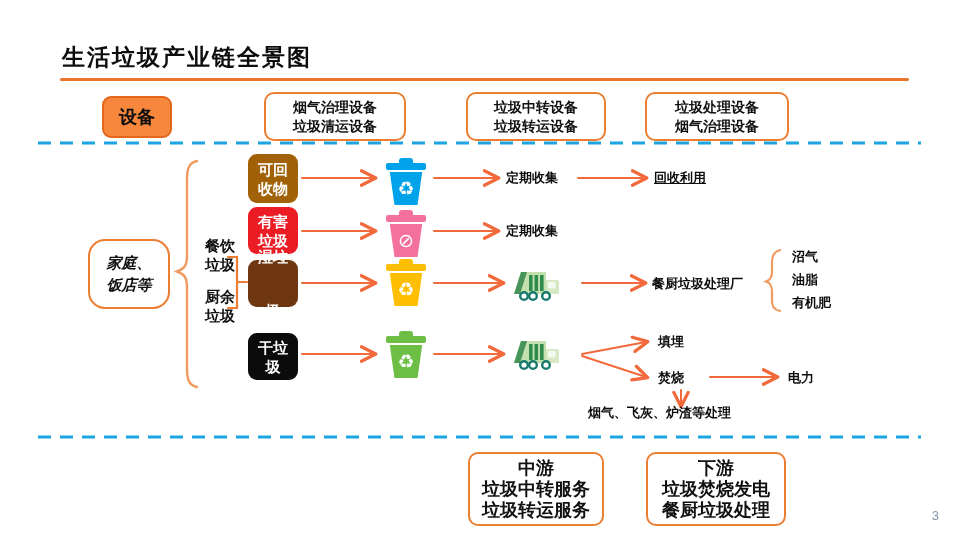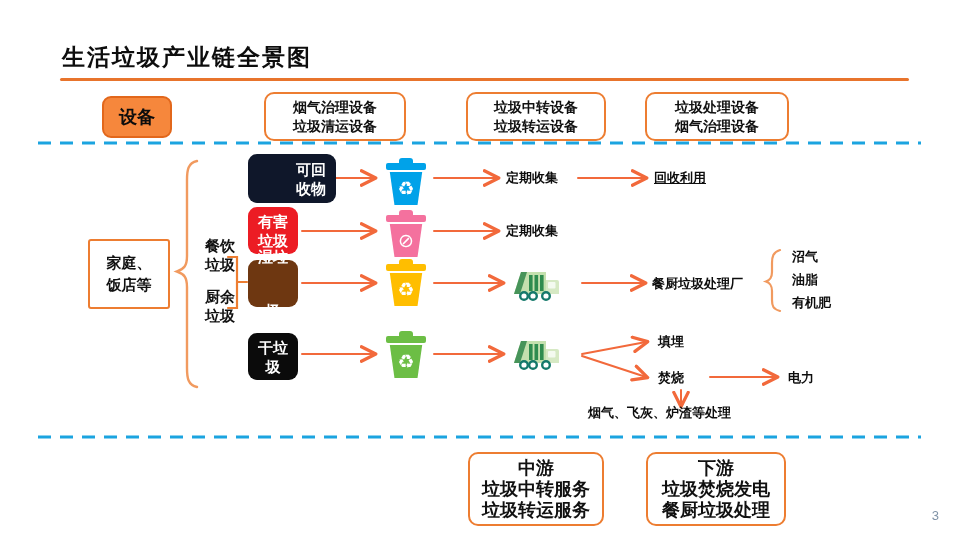--- a/index.html
+++ b/index.html
@@ -12,31 +12,31 @@
   
   .obox{border:2px solid #ed7d31;border-radius:10px;background:#fff;
         display:flex;flex-direction:column;align-items:center;justify-content:center;text-align:center;}
   .obox .ln{font-size:14px;line-height:19px;white-space:nowrap;}
   .obox3 .ln{font-size:18px;line-height:21px;}
 
   .equip{left:102px;top:96px;width:66px;height:38px;background:#f6873c;border:2px solid #e2671b;
          border-radius:9px;display:flex;align-items:center;justify-content:center;font-size:18px;color:#0d0d0d;}
 
   
-  .source{left:88px;top:239px;width:78px;height:66px;border-radius:3px;}
+  .source{left:88px;top:239px;width:78px;height:66px;border-radius:17px;font-style:italic;}
   .source .ln{font-size:15px;line-height:22px;}
 
   
   .midlbl{width:40px;text-align:center;font-size:15px;line-height:19px;}
 
   
   .cat{left:248px;width:50px;border-radius:9px;color:#fff;text-align:center;
        display:flex;flex-direction:column;align-items:center;justify-content:center;}
   .cat .ln{font-size:15px;line-height:19px;}
-  .cat-recyclable{background:#0f172a;padding-left:38px;}
+  .cat-recyclable{background:#a16207;}
   .cat-harmful{background:#ec1c24;}
   .cat-wet{background:#6e3711;}
   .cat-dry{background:#0b0b0b;}
 
   
   .bin{left:386px;width:40px;display:flex;flex-direction:column;align-items:center;}
   .bin .knob{width:14px;height:5px;border-radius:3px 3px 0 0;background:var(--c);}
   .bin .lid{width:40px;height:7px;border-radius:2px;background:var(--c);}
   .bin .bbody{margin-top:2px;width:36px;height:33px;background:var(--c);
              clip-path:polygon(5% 0,95% 0,82% 100%,18% 100%);

